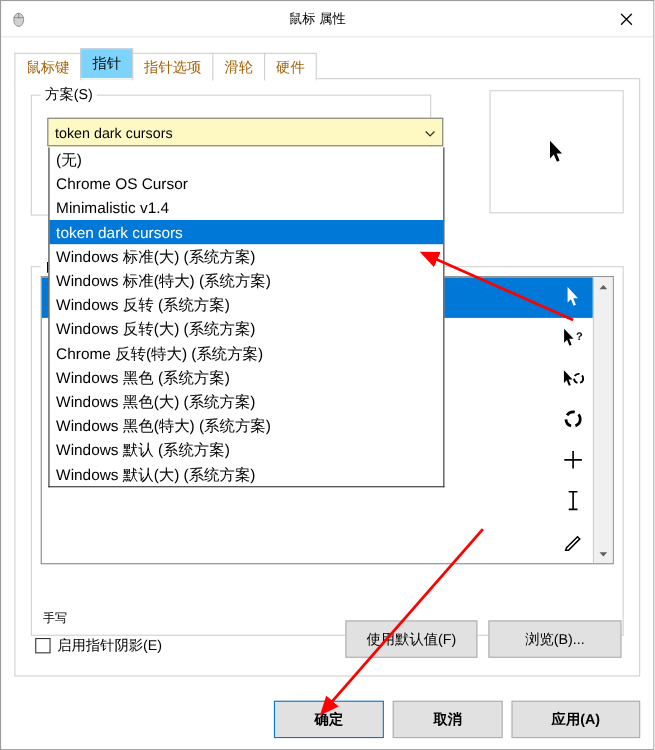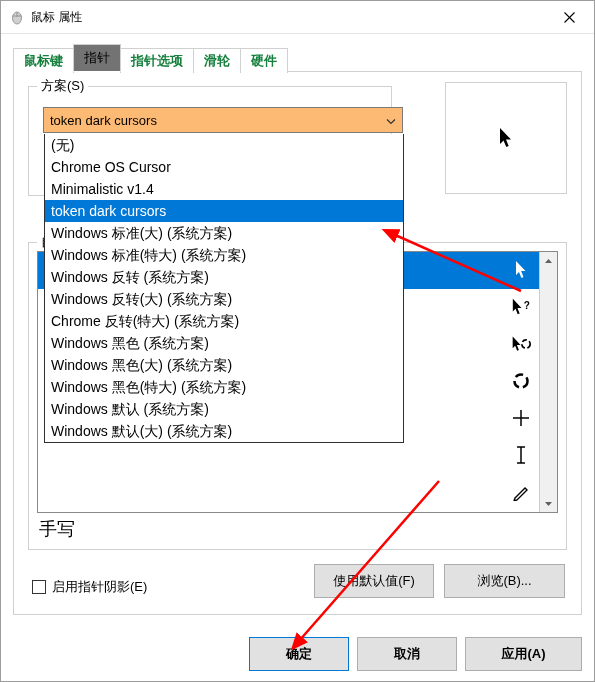--- a/index.html
+++ b/index.html
@@ -27,20 +27,21 @@
     font-size: 12px;
     border-bottom: 1px solid #e5e5e5;
   }
   .titlebar .icon {
     width: 16px;
     height: 16px;
     margin-right: 6px;
   }
   .titlebar .title {
     flex: 1;
+    text-align: center;
   }
   .titlebar .closebtn {
     width: 46px;
     height: 30px;
     display: flex;
     align-items: center;
     justify-content: center;
     cursor: pointer;
   }
   .content {
@@ -59,47 +60,46 @@
     padding: 4px 10px 4px 10px;
     border: 1px solid #d0d0d0;
     border-bottom: none;
     margin-right: -1px;
     background: #fff;
     font-size: 13px;
     cursor: pointer;
     position: relative;
   }
   .tab.inactive {
-    color: #15803d;
+    color: #a16207;
     top: 1px;
     padding-top: 3px;
     padding-bottom: 3px;
-    font-weight: bold;
   }
   .tab.active {
-    background: #737373;
+    background: #7dd3fc;
     z-index: 3;
     border-bottom: 1px solid #fff;
   }
   .tabpanel {
     border: 1px solid #d0d0d0;
     flex: 1;
     padding: 14px;
     position: relative;
     margin-top: -1px;
   }
   .fieldset {
     position: relative;
   }
   .combo {
     position: relative;
     width: 360px;
     height: 26px;
     border: 1px solid #7a7a7a;
-    background: #fdba74;
+    background: #fef9c3;
     display: flex;
     align-items: center;
     padding: 0 22px 0 6px;
     box-sizing: border-box;
     cursor: pointer;
     margin-top: 6px;
   }
   .combo .arrow {
     position: absolute;
     right: 6px;
@@ -401,21 +401,21 @@
                   <path d="M4.5 1 L8 5 L1 5 Z" fill="#606060"></path>
                 </svg>
             </div>
             <div class="sbtn">
               <svg width="9" height="6" viewBox="0 0 9 6">
                   <path d="M4.5 5 L1 1 L8 1 Z" fill="#606060"></path>
                 </svg>
             </div>
           </div>
         </div>
-        <div style="padding:4px 2px 0 2px;font-size:18px;">手写</div>
+        <div style="padding:4px 2px 0 2px;font-size:11px;margin-top:37px;">手写</div>
       </div>
 
       <div class="check-row">
         <div class="checkbox"></div>
         <span>启用指针阴影(E)</span>
       </div>
 
       <div class="right-buttons">
         <div class="btn" style="width:120px;">使用默认值(F)</div>
         <div class="btn" style="width:121px;">浏览(B)...</div>

